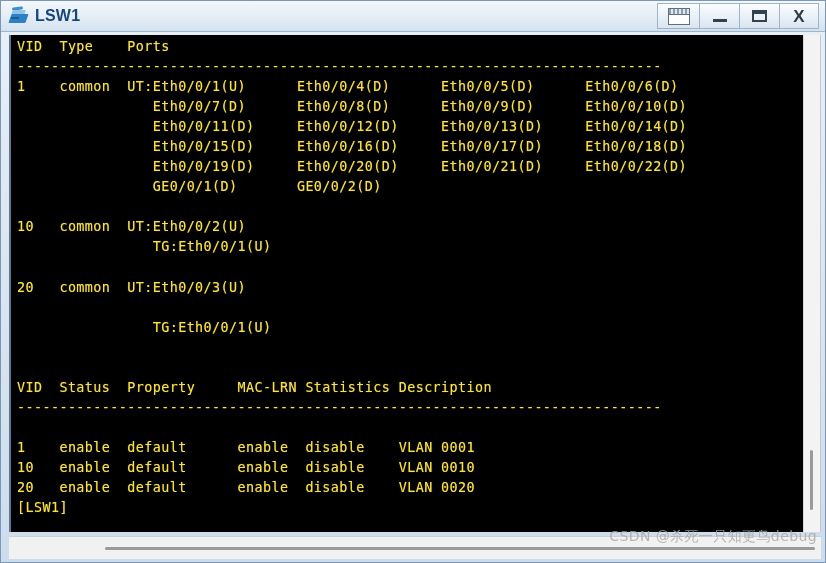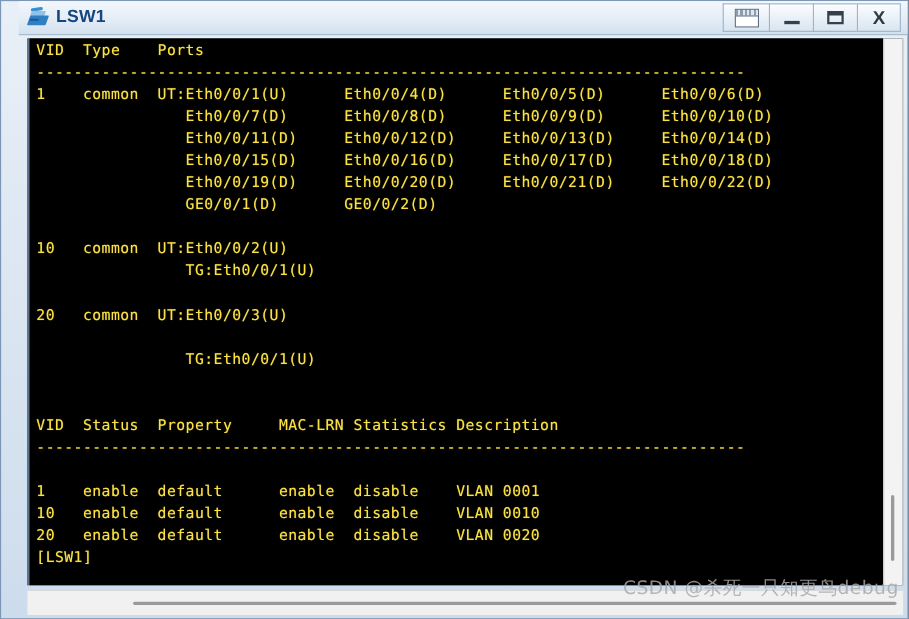--- a/index.html
+++ b/index.html
@@ -6,21 +6,21 @@
   body{
     width:826px;height:563px;overflow:hidden;
     background:#b9cbdd;
     font-family:"Liberation Sans",sans-serif;
   }
   .window{
     position:absolute;left:0;top:0;width:826px;height:563px;
     box-sizing:border-box;
     background:linear-gradient(180deg,#e9f0f7 0%,#dbe6f1 48%,#cddced 100%);
     border:1px solid #7b97b5;
-    display:flex;flex-direction:column;padding-left:16px;
+    display:flex;flex-direction:column;
   }
   
   .titlebar{
     height:30px;flex:0 0 30px;position:relative;
     display:flex;align-items:center;
     background:linear-gradient(180deg,#f2f7fb 0%,#e4edf6 55%,#d3e1ef 100%);
     border-bottom:1px solid #9fb6cb;
   }
   .title-left{display:flex;align-items:center;gap:6px;padding-left:8px;}
   .app-icon{width:20px;height:18px;position:relative;flex:0 0 20px;}
@@ -88,21 +88,21 @@
   .hthumb{
     position:absolute;left:96px;right:6px;height:3px;background:#9a9a9a;border-radius:2px;
   }
   .bottom-strip{
     flex:0 0 30px;display:flex;flex-direction:column;justify-content:flex-end;
     position:relative;
   }
   
   .watermark{
     position:absolute;right:8px;bottom:16px;
-    font-size:17px;color:#a8a8a8;opacity:.82;
+    font-size:14px;color:#a8a8a8;opacity:.82;
     font-family:"DejaVu Sans",sans-serif;
     letter-spacing:.4px;white-space:nowrap;pointer-events:none;
   }
   
   .sw-body{position:absolute;left:1px;top:7px;width:17px;height:9px;background:#2f7fc4;transform:skewX(-20deg);border-radius:1px;}
   .sw-top{position:absolute;left:3px;top:3px;width:13px;height:5px;background:#8fc4e8;transform:skewX(-20deg);border-radius:1px;}
   .sw-ar1{position:absolute;left:3px;top:0px;width:11px;height:3px;background:#3a8fd0;border-radius:2px;transform:rotate(-8deg);}
   .sw-ar2{position:absolute;left:2px;top:10px;width:8px;height:2px;background:#1b5c96;}
 </style>
 </head>

